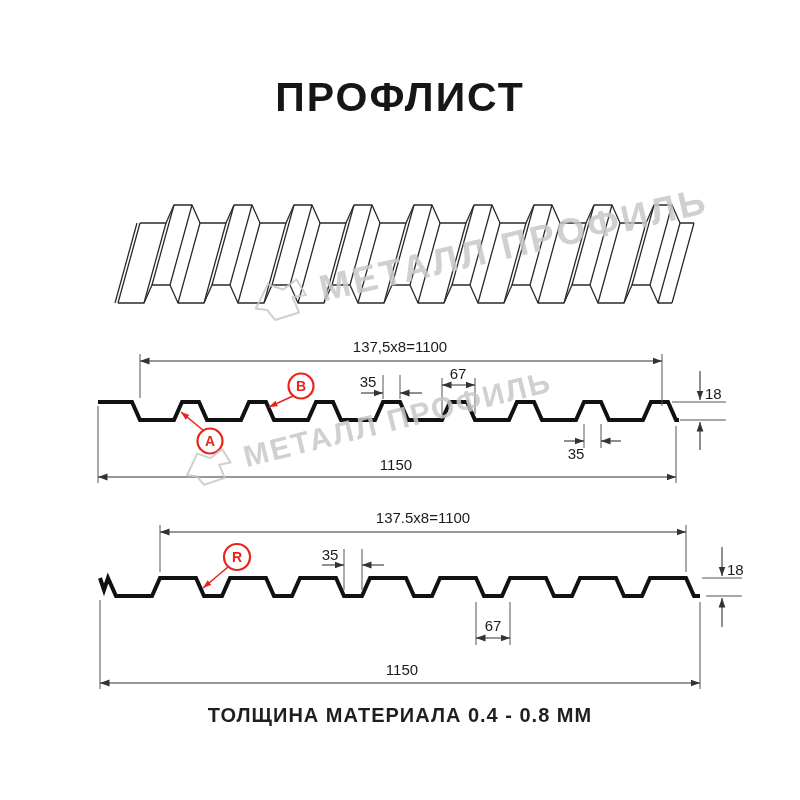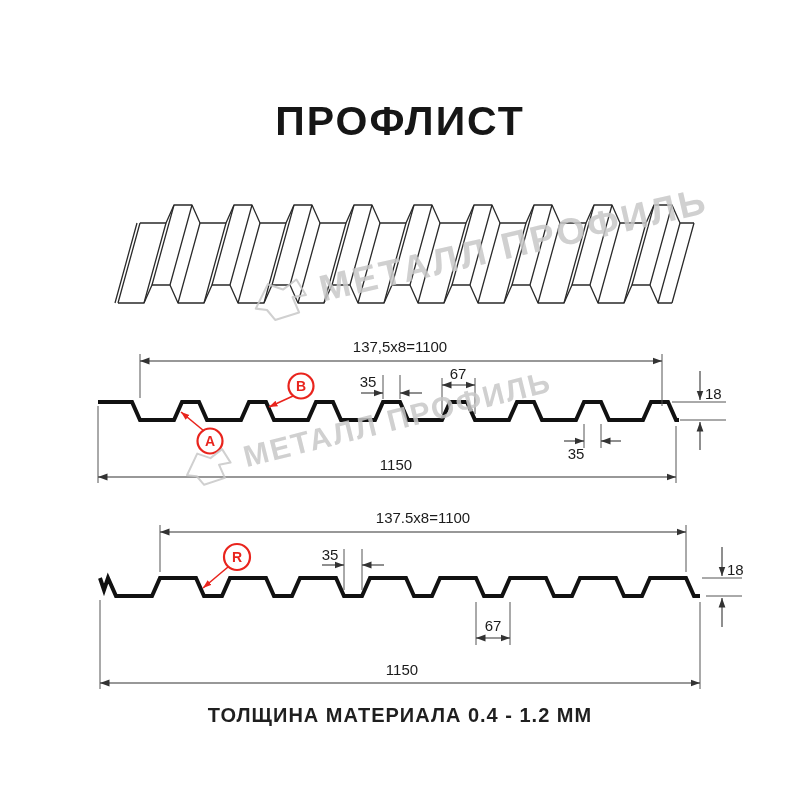--- a/index.html
+++ b/index.html
@@ -1,19 +1,19 @@
 <!DOCTYPE html>
 <html><head>
 <meta charset="utf-8">
 <style>
   html,body{margin:0;padding:0;background:#fff;}
   .canvas{position:relative;width:800px;height:800px;background:#fff;overflow:hidden;
           font-family:"Liberation Sans",sans-serif;}
   .title{position:absolute;top:74px;left:0;width:800px;text-align:center;
-         font-size:41px;font-weight:800;letter-spacing:2px;color:#161616;margin-top:24px;}
+         font-size:41px;font-weight:800;letter-spacing:2px;color:#161616;}
   .subtitle{position:absolute;top:134px;left:0;width:800px;text-align:center;
             font-size:19px;font-weight:600;letter-spacing:2px;color:#242424;}
   .footer{position:absolute;top:704px;left:0;width:800px;text-align:center;
           font-size:20px;font-weight:600;letter-spacing:1px;color:#1f1f1f;}
   .artwork{position:absolute;left:0;top:0;width:800px;height:800px;}
   .wm{position:absolute;display:flex;align-items:center;gap:10px;
       color:#c8c8c8;opacity:.85;pointer-events:none;white-space:nowrap;}
   .wm-1{left:250px;top:282px;transform:rotate(-13deg);transform-origin:left center;}
   .wm-2{left:182px;top:452px;transform:rotate(-14deg);transform-origin:left center;}
   .wm-text-1{font-size:37px;font-weight:700;letter-spacing:3px;}
@@ -137,15 +137,15 @@
     <span class="wm-text-1">МЕТАЛЛ ПРОФИЛЬ</span>
   </div>
 
   <div class="wm wm-2">
     <svg width="54" height="42" viewBox="0 0 64 50">
       <path d="M5,29 L23,7 L37,16 L53,9 L59,27 L45,26 L48,43 L22,45 L16,33 Z" fill="none" stroke="#c8c8c8" stroke-width="2.4" stroke-linejoin="round"></path>
     </svg>
     <span class="wm-text-2">МЕТАЛЛ ПРОФИЛЬ</span>
   </div>
 
-  <div class="footer">ТОЛЩИНА МАТЕРИАЛА 0.4 - 1.2 ММ</div>
+  <div class="footer">ТОЛЩИНА МАТЕРИАЛА 0.4 - 0.8 ММ</div>
 
 </div>
 
 </body></html>

